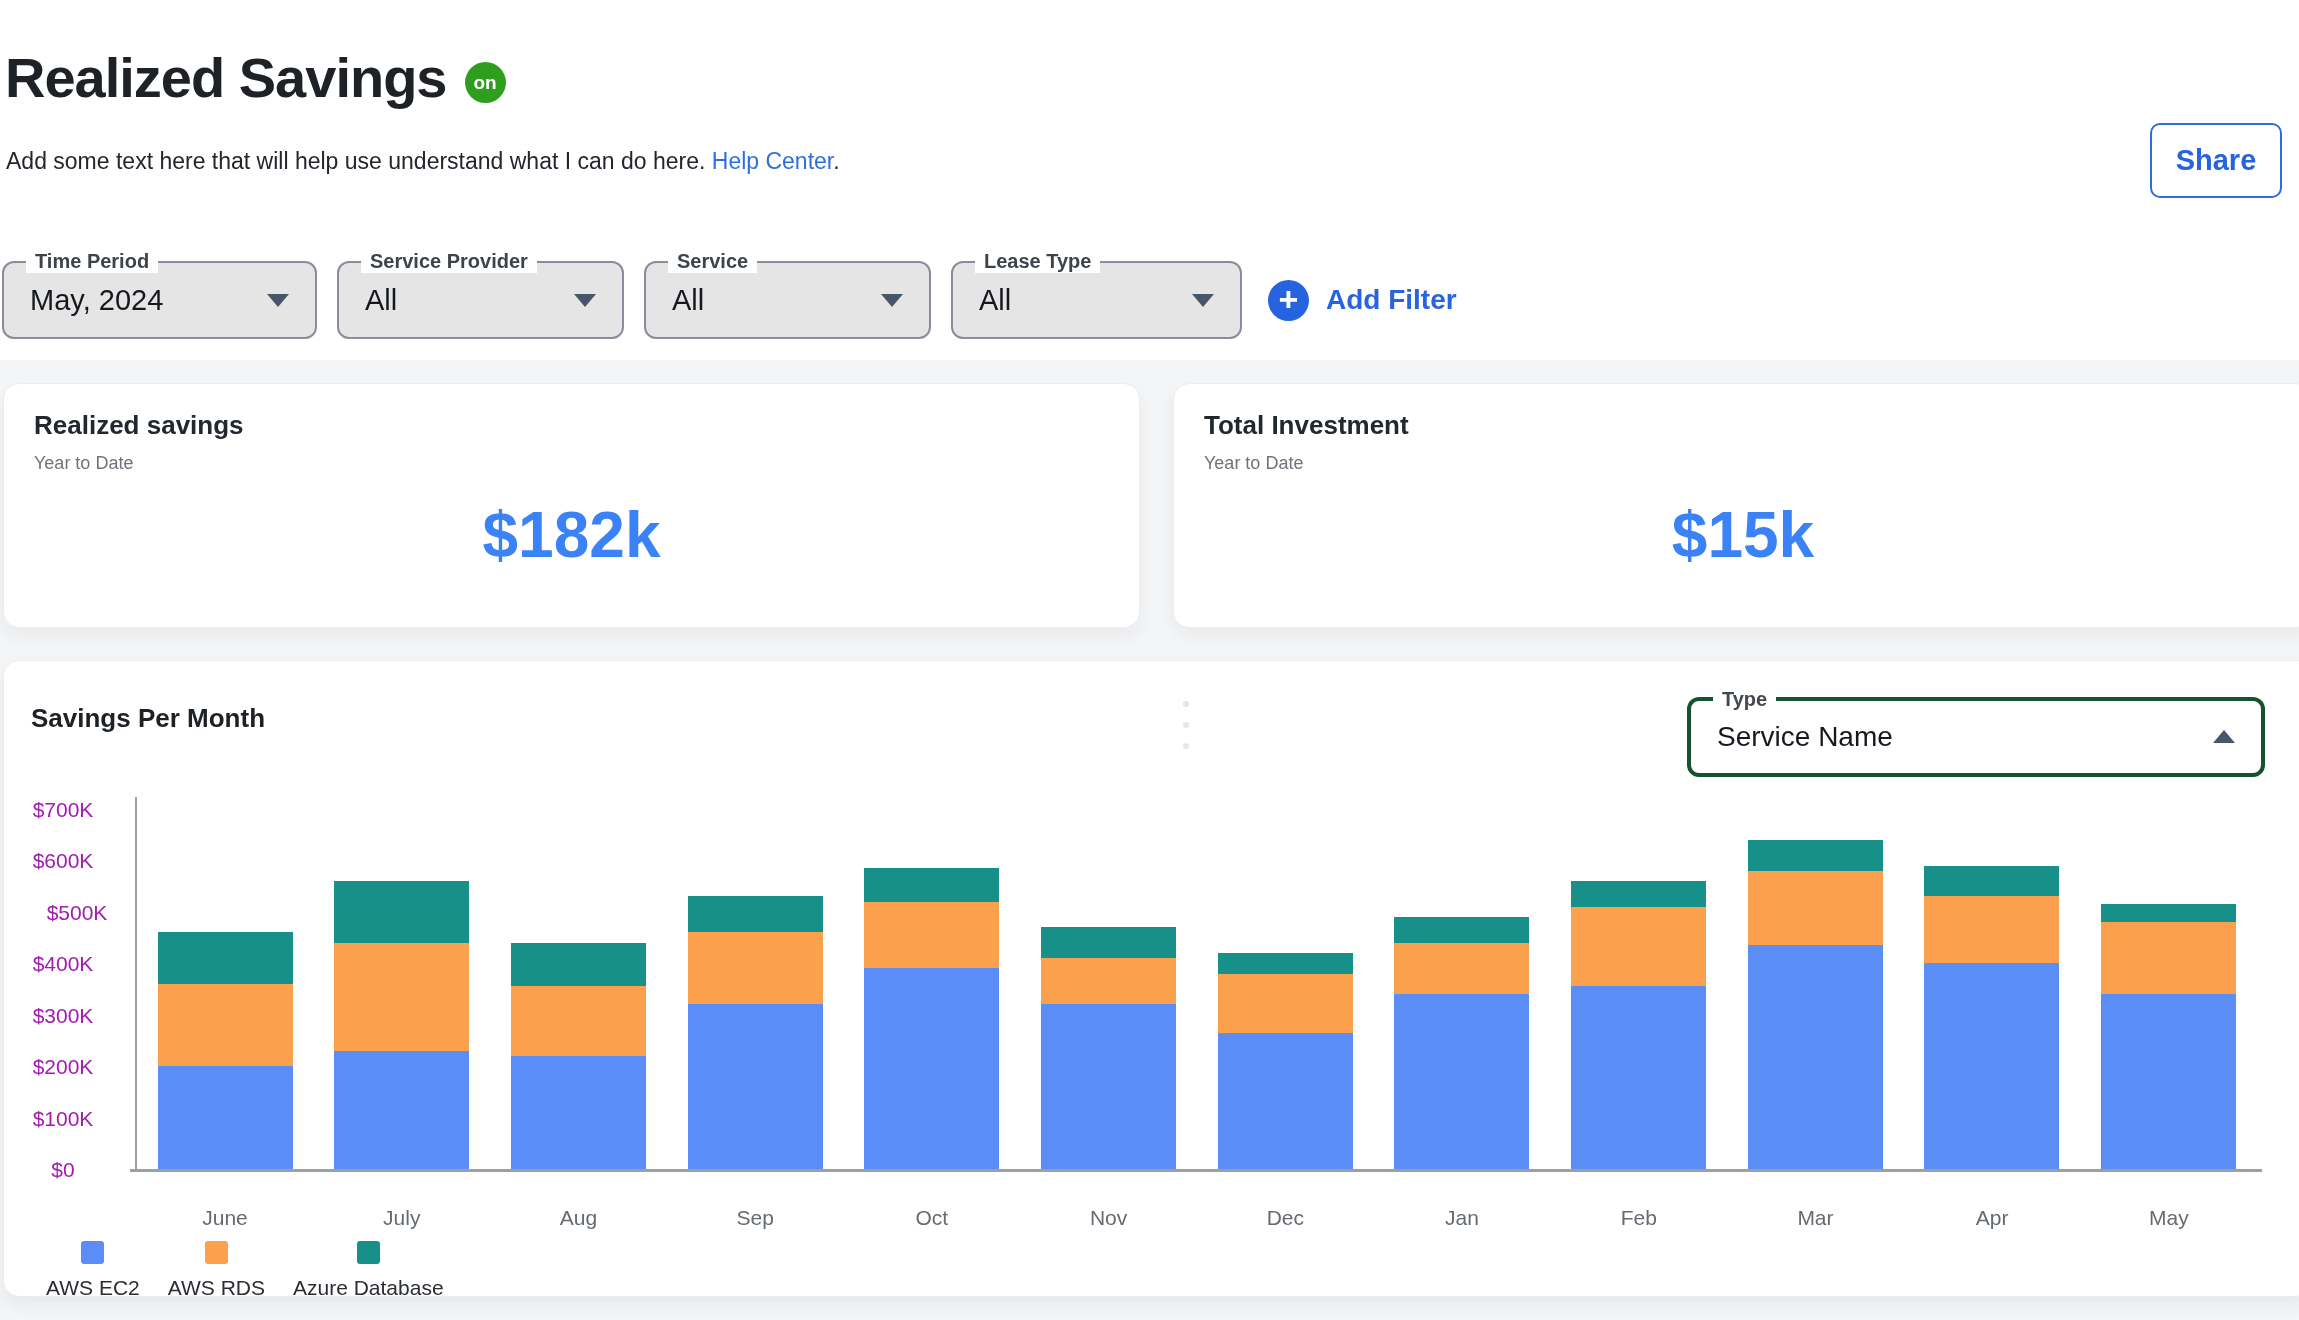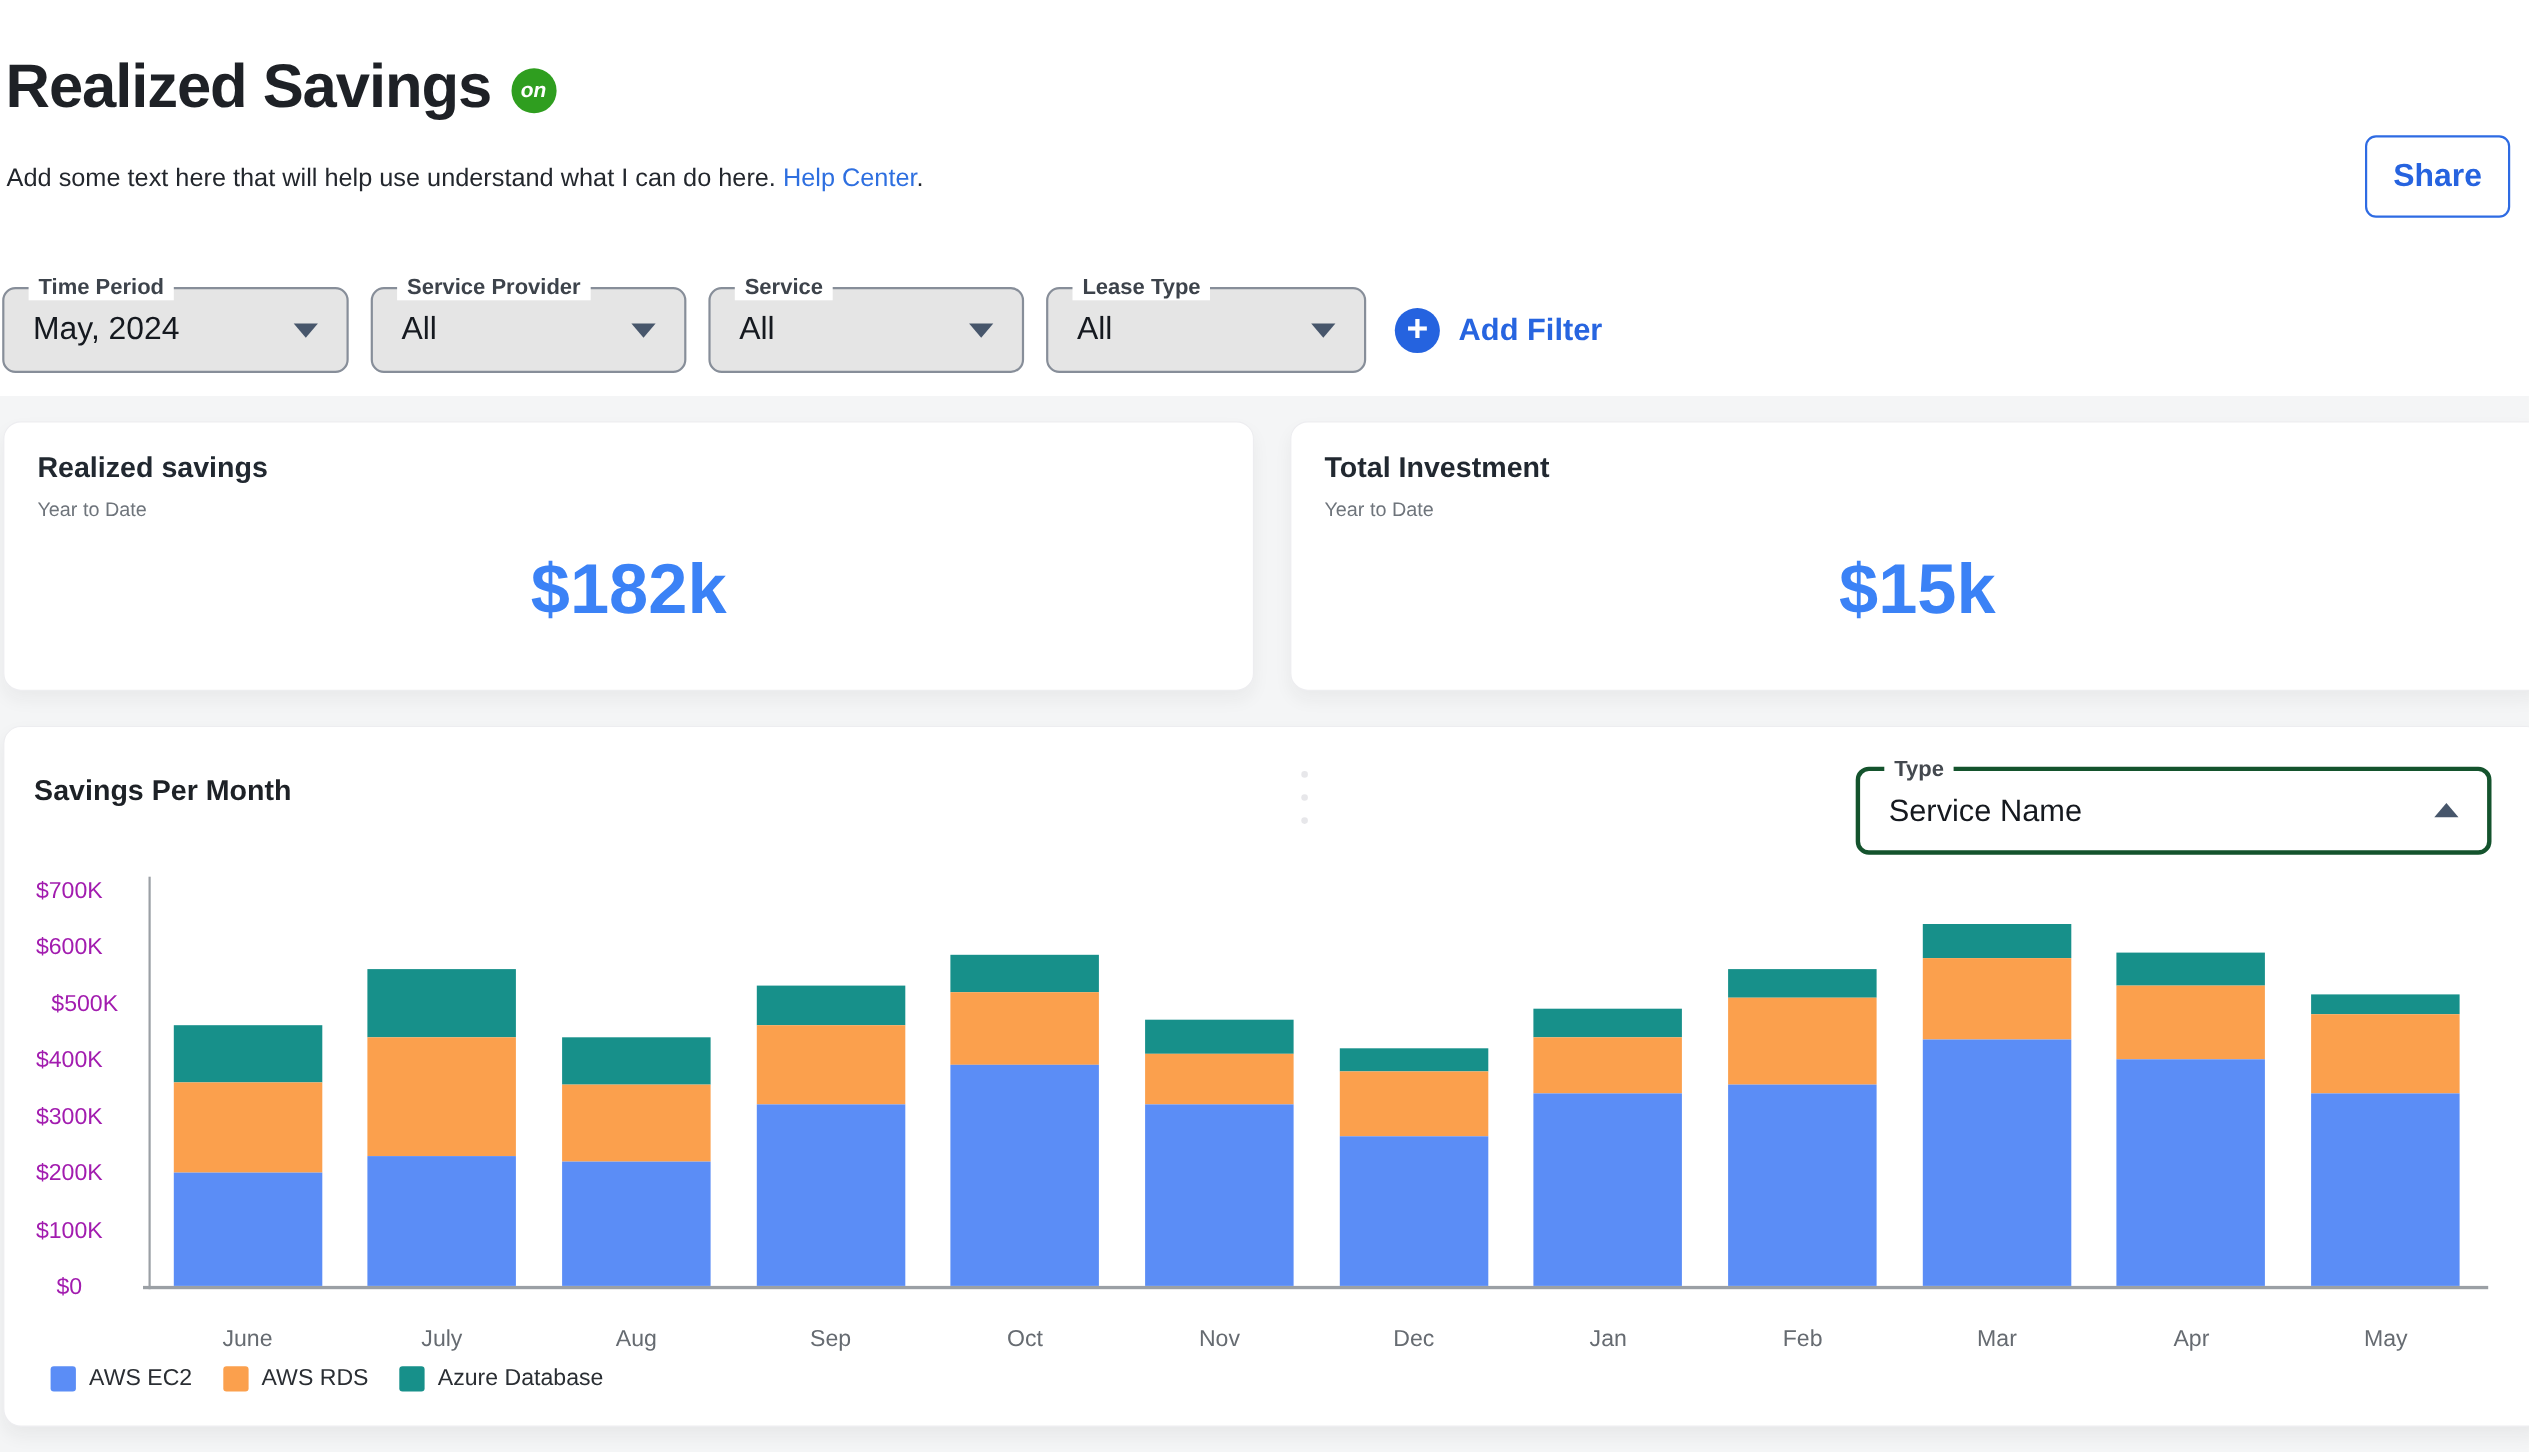--- a/index.html
+++ b/index.html
@@ -5,21 +5,21 @@
   * { margin:0; padding:0; box-sizing:border-box; }
   html,body { width:2299px; height:1320px; overflow:hidden; background:#ffffff;
               font-family:"Liberation Sans", sans-serif; }
   .page { position:relative; width:2299px; height:1320px; }
 
   
   .header-title { position:absolute; left:5px; top:45px; display:flex; align-items:center; gap:18px; }
   .page-title { font-size:56px; font-weight:700; color:#1e2126; letter-spacing:-1px; }
   .on-badge { width:41px; height:41px; border-radius:50%; background:#2f9e1f; color:#ffffff;
               font-size:19px; font-weight:700; display:flex; align-items:center; justify-content:center;
-              margin-top:10px;font-style:italic; }
+              margin-top:10px; }
   .subtitle { position:absolute; left:6px; top:148px; font-size:23px; color:#23272d; }
   .subtitle a { color:#2e6fe0; text-decoration:none; cursor:pointer; }
   .share-btn { position:absolute; right:17px; top:123px; width:132px; height:75px;
                background:#ffffff; border:2px solid #2e6be3; border-radius:10px;
                color:#2663df; font-size:29px; font-weight:700; cursor:pointer;
                font-family:"Liberation Sans", sans-serif; }
 
   
   .filter-row { position:absolute; left:2px; top:261px; display:flex; align-items:center; }
   .mselect { position:relative; height:78px; border:2px solid #878e99; border-radius:12px;
@@ -66,21 +66,21 @@
   .y-axis-line { position:absolute; left:131px; top:136px; width:2px;  height:375px; background:#9ba0a5; }
   .x-axis-line { position:absolute; left:126px; top:508px; width:2132px; height:3px; background:#9ba0a5; }
   .ytick { position:absolute; width:118px; text-align:center; left:0; font-size:21px; color:#a21caf; }
   .bars  { position:absolute; left:133px; top:148px; width:2120px; height:360px;
            display:flex; justify-content:space-around; align-items:flex-end; }
   .bar   { width:135px; display:flex; flex-direction:column-reverse; }
   .seg   { width:100%; }
   .xlabels { position:absolute; left:133px; top:545px; width:2120px; display:flex; justify-content:space-between; }
   .xlabels span { width:176px; text-align:center; font-size:21px; color:#666b71; }
   .legend { position:absolute; left:42px; top:580px; display:flex; align-items:center; gap:28px; }
-  .legend-item { display:flex; align-items:center; gap:12px; cursor:pointer; }
+  .legend-item { display:flex; align-items:center; gap:12px; cursor:pointer;flex-direction:column; }
   .legend-swatch { width:23px; height:23px; border-radius:3px; }
   .legend-label { font-size:21px; color:#2a2e33; }
 </style>
 </head>
 <body>
 
 <div class="page">
 
   <div class="header-title">
     <h1 class="page-title">Realized Savings</h1>

